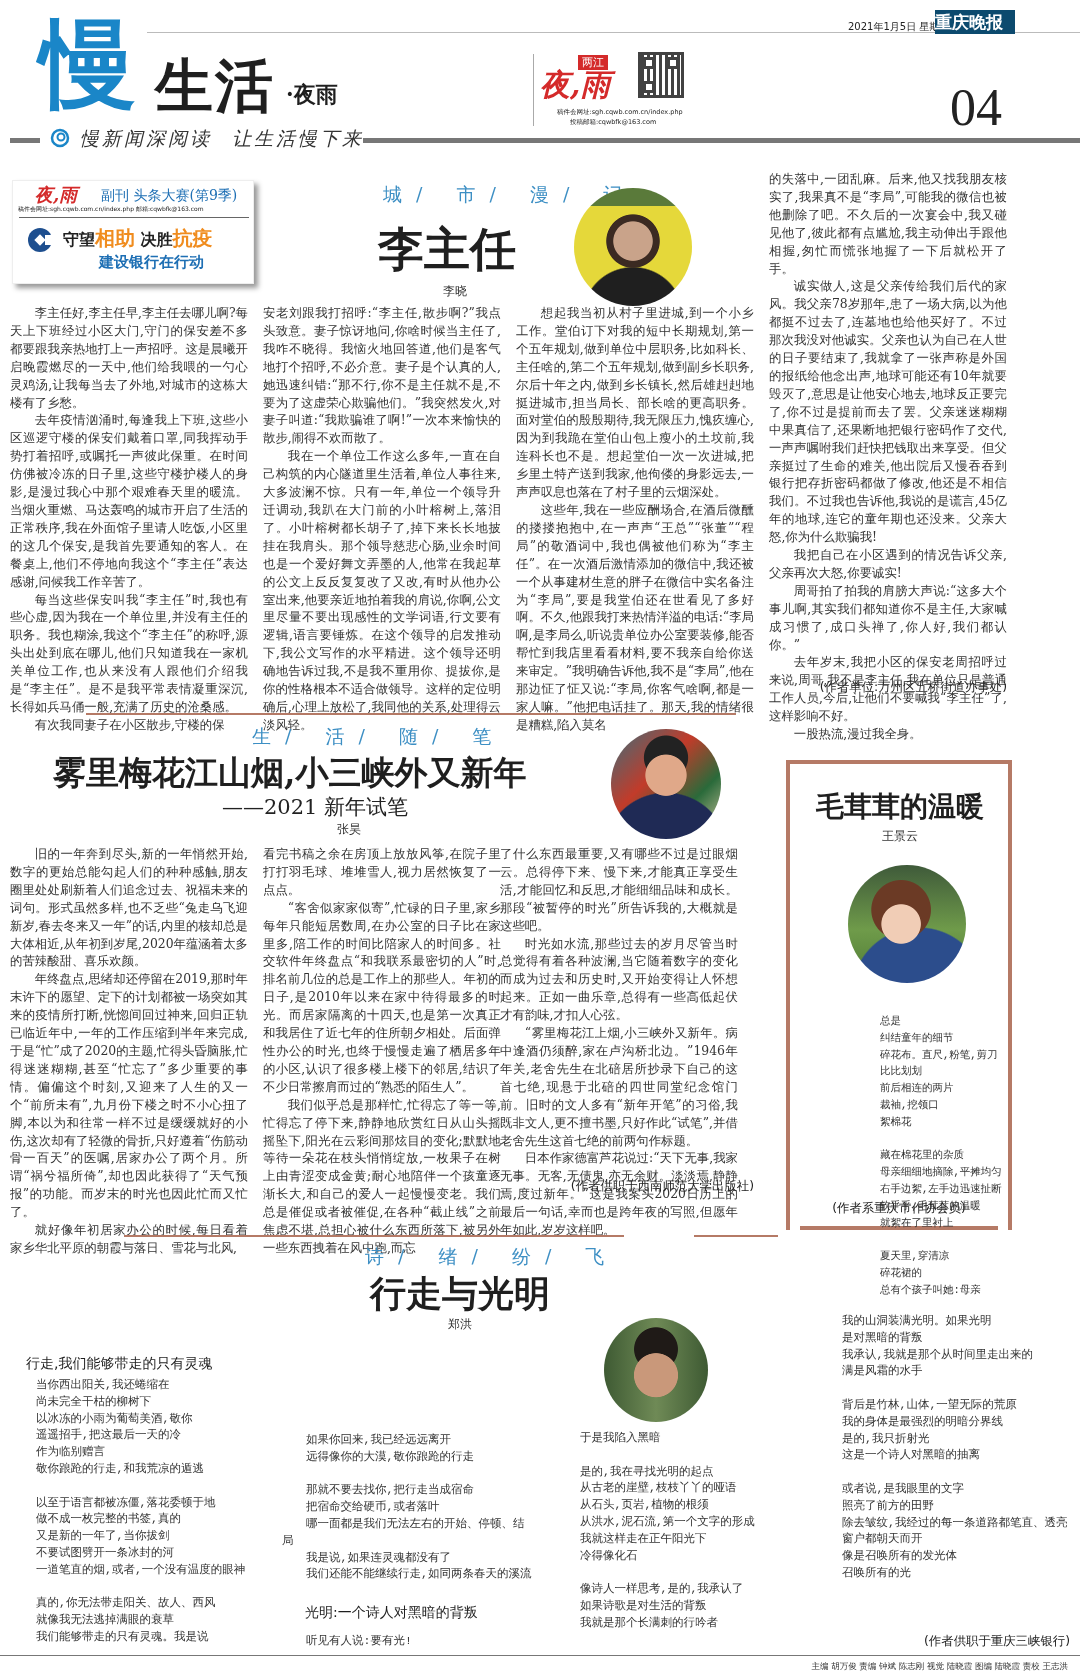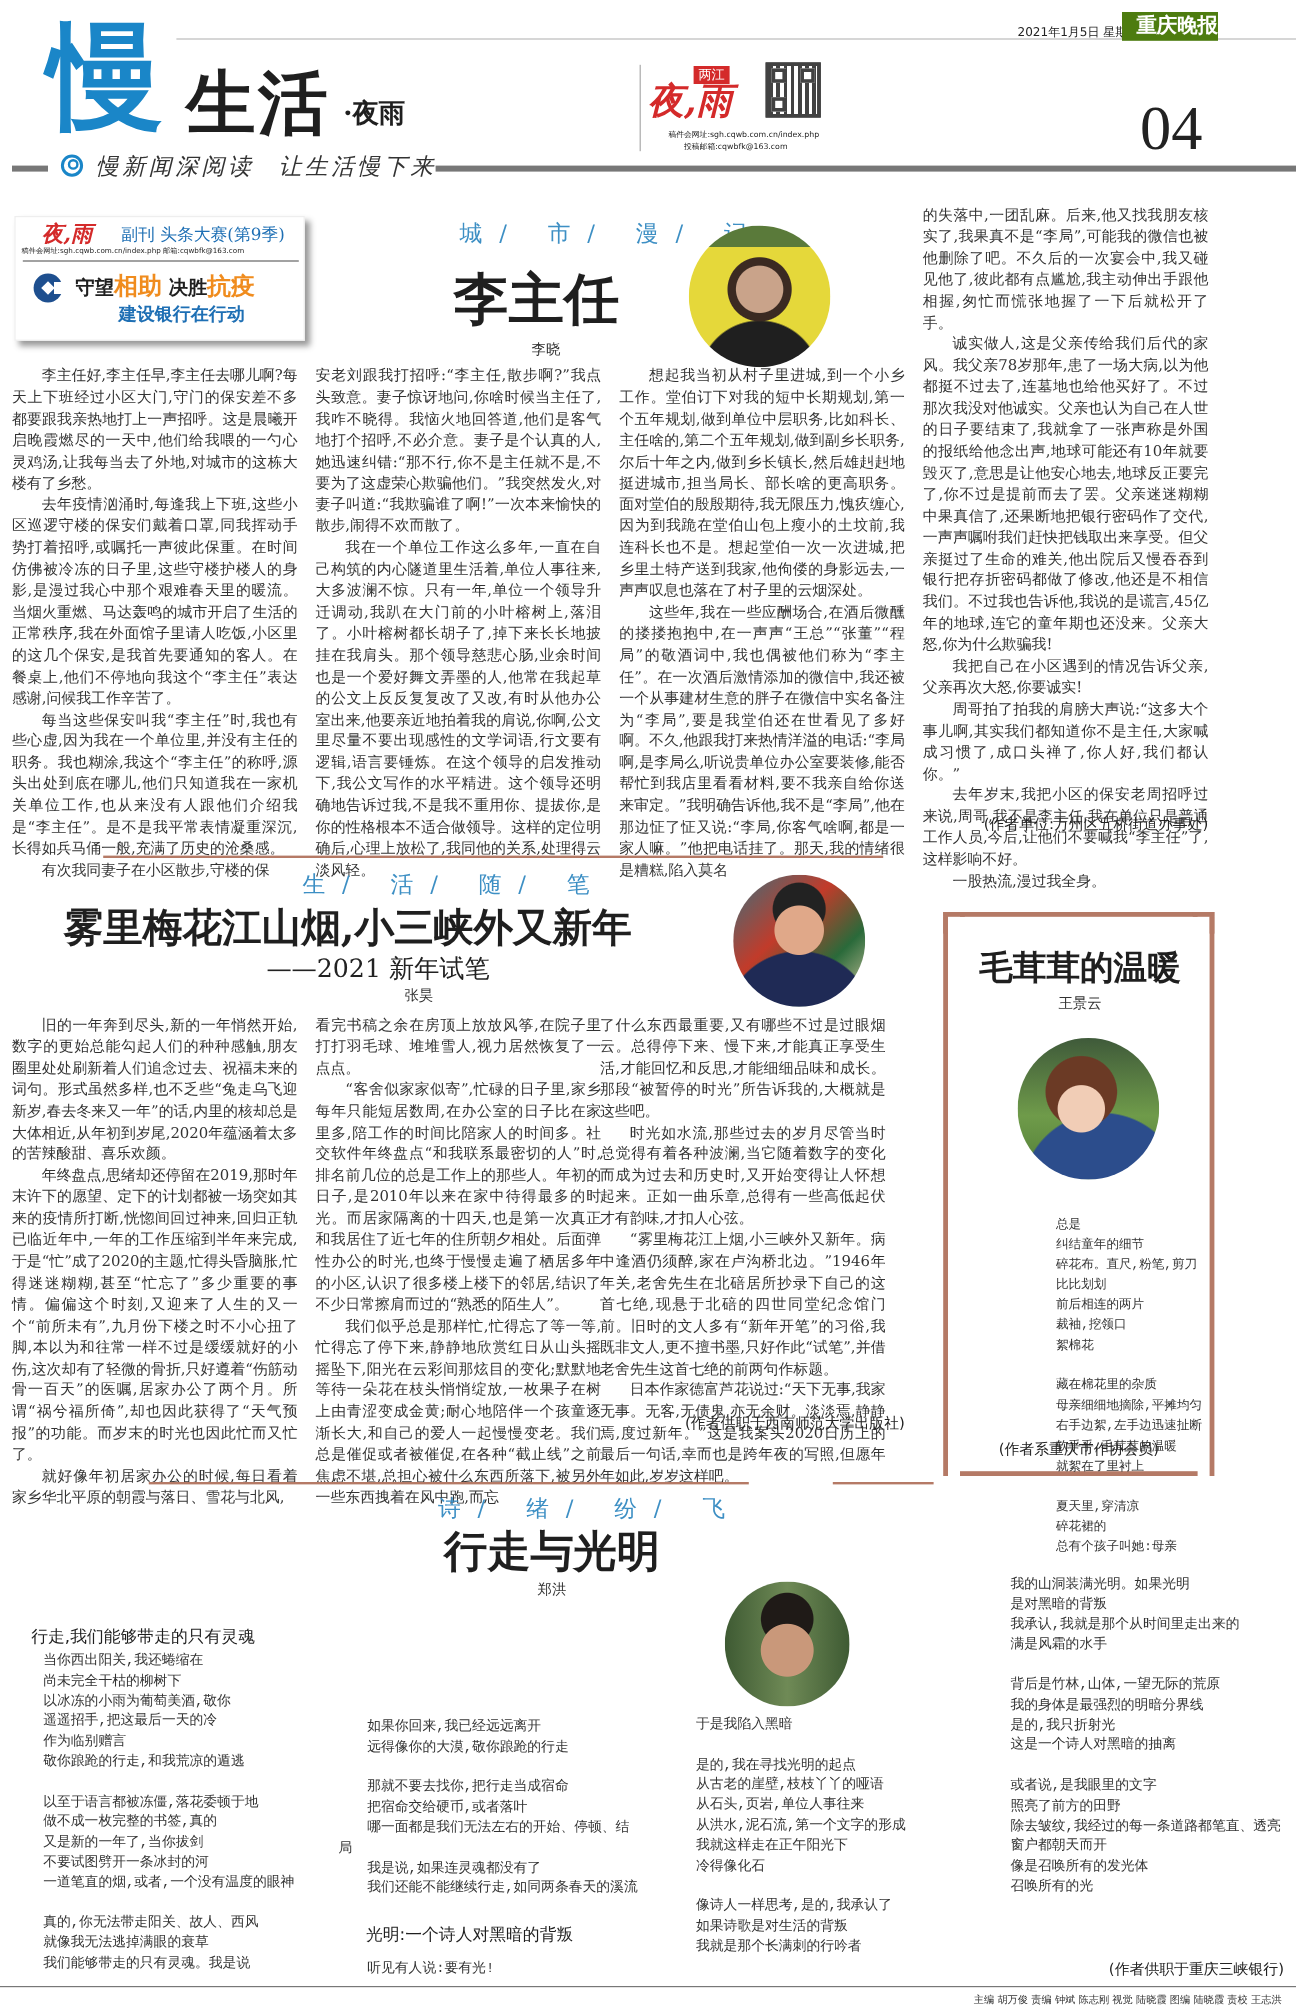--- a/index.html
+++ b/index.html
@@ -45,21 +45,21 @@
   <div class="abs" style="left:638px;top:52px;width:46px;height:46px;background:
       repeating-linear-gradient(90deg,#222 0 3px,#fff 3px 6px),#222;opacity:.85;border:3px solid #222">
     <div style="position:absolute;left:2px;top:2px;width:12px;height:12px;background:#fff;border:3px solid #222"></div>
     <div style="position:absolute;right:2px;top:2px;width:12px;height:12px;background:#fff;border:3px solid #222"></div>
     <div style="position:absolute;left:2px;bottom:2px;width:12px;height:12px;background:#fff;border:3px solid #222"></div>
   </div>
   <div class="abs" style="left:557px;top:108px;font-family:'DejaVu Sans',sans-serif;font-size:6.5px;color:#222;white-space:nowrap">稿件会网址:sgh.cqwb.com.cn/index.php</div>
   <div class="abs" style="left:570px;top:118px;font-family:'DejaVu Sans',sans-serif;font-size:6.5px;color:#222;white-space:nowrap">投稿邮箱:cqwbfk@163.com</div>
 
   <div class="abs" style="left:848px;top:20px;font-family:'DejaVu Sans',sans-serif;font-size:10px;color:#222;white-space:nowrap">2021年1月5日  星期二</div>
-  <div class="abs" style="left:935px;top:10px;width:80px;height:24px;background:#4d7c0f;color:#fff;font-size:17px;font-family:'DejaVu Serif',serif;text-align:right;line-height:24px;font-weight:bold">重庆晚报</div>
+  <div class="abs" style="left:935px;top:10px;width:80px;height:24px;background:#0c4a6e;color:#fff;font-size:17px;font-family:'DejaVu Serif',serif;text-align:left;line-height:24px;font-weight:bold">重庆晚报</div>
   <div class="abs" style="left:950px;top:82px;font-family:'Liberation Serif',serif;font-size:52px;line-height:52px;color:#222">04</div>
 </div>
 
 <div class="abs" style="left:12px;top:180px;width:242px;height:104px;background:#fff;box-shadow:4px 4px 5px #999;border:1px solid #eee">
   <div class="abs" style="left:22px;top:2px;color:#d42a2a;font-size:18px;font-weight:bold;font-style:italic;font-family:'DejaVu Serif',serif">夜,雨</div>
   <div class="abs" style="left:88px;top:6px;color:#1e6fb4;font-size:14px;white-space:nowrap">副刊  头条大赛(第9季)</div>
   <div class="abs" style="left:5px;top:24px;font-family:'DejaVu Sans',sans-serif;font-size:6px;color:#222;white-space:nowrap">稿件会网址:sgh.cqwb.com.cn/index.php  邮箱:cqwbfk@163.com</div>
   <div class="abs" style="left:6px;top:36px;width:230px;height:1px;background:#666"></div>
   <div class="abs" style="left:14px;top:46px;width:26px;height:26px">
     <svg width="26" height="26" viewBox="0 0 26 26">
@@ -211,21 +211,21 @@
   </div>
 </div>
 <div class="abs" style="left:305px;top:1604px;font-family:'DejaVu Sans',sans-serif;font-size:14px;color:#1f1f1f;white-space:nowrap">光明:一个诗人对黑暗的背叛</div>
 <div class="abs poem" style="left:306px;top:1632px;font-size:11.5px">听见有人说:要有光!</div>
 
 <div class="abs poem" style="left:580px;top:1430px;width:250px;font-size:11.5px;line-height:16.8px">
   <div>于是我陷入黑暗</div>
   <div style="height:16.8px"></div>
   <div>是的,我在寻找光明的起点</div>
   <div>从古老的崖壁,枝枝丫丫的哑语</div>
-  <div>从石头,页岩,单位人事往来</div>
+  <div>从石头,页岩,植物的根须</div>
   <div>从洪水,泥石流,第一个文字的形成</div>
   <div>我就这样走在正午阳光下</div>
   <div>冷得像化石</div>
   <div style="height:16.8px"></div>
   <div>像诗人一样思考,是的,我承认了</div>
   <div>如果诗歌是对生活的背叛</div>
   <div>我就是那个长满刺的行吟者</div>
 </div>
 
 <div class="abs poem" style="left:818px;top:1313px;width:250px;font-size:11.5px;line-height:16.8px">

